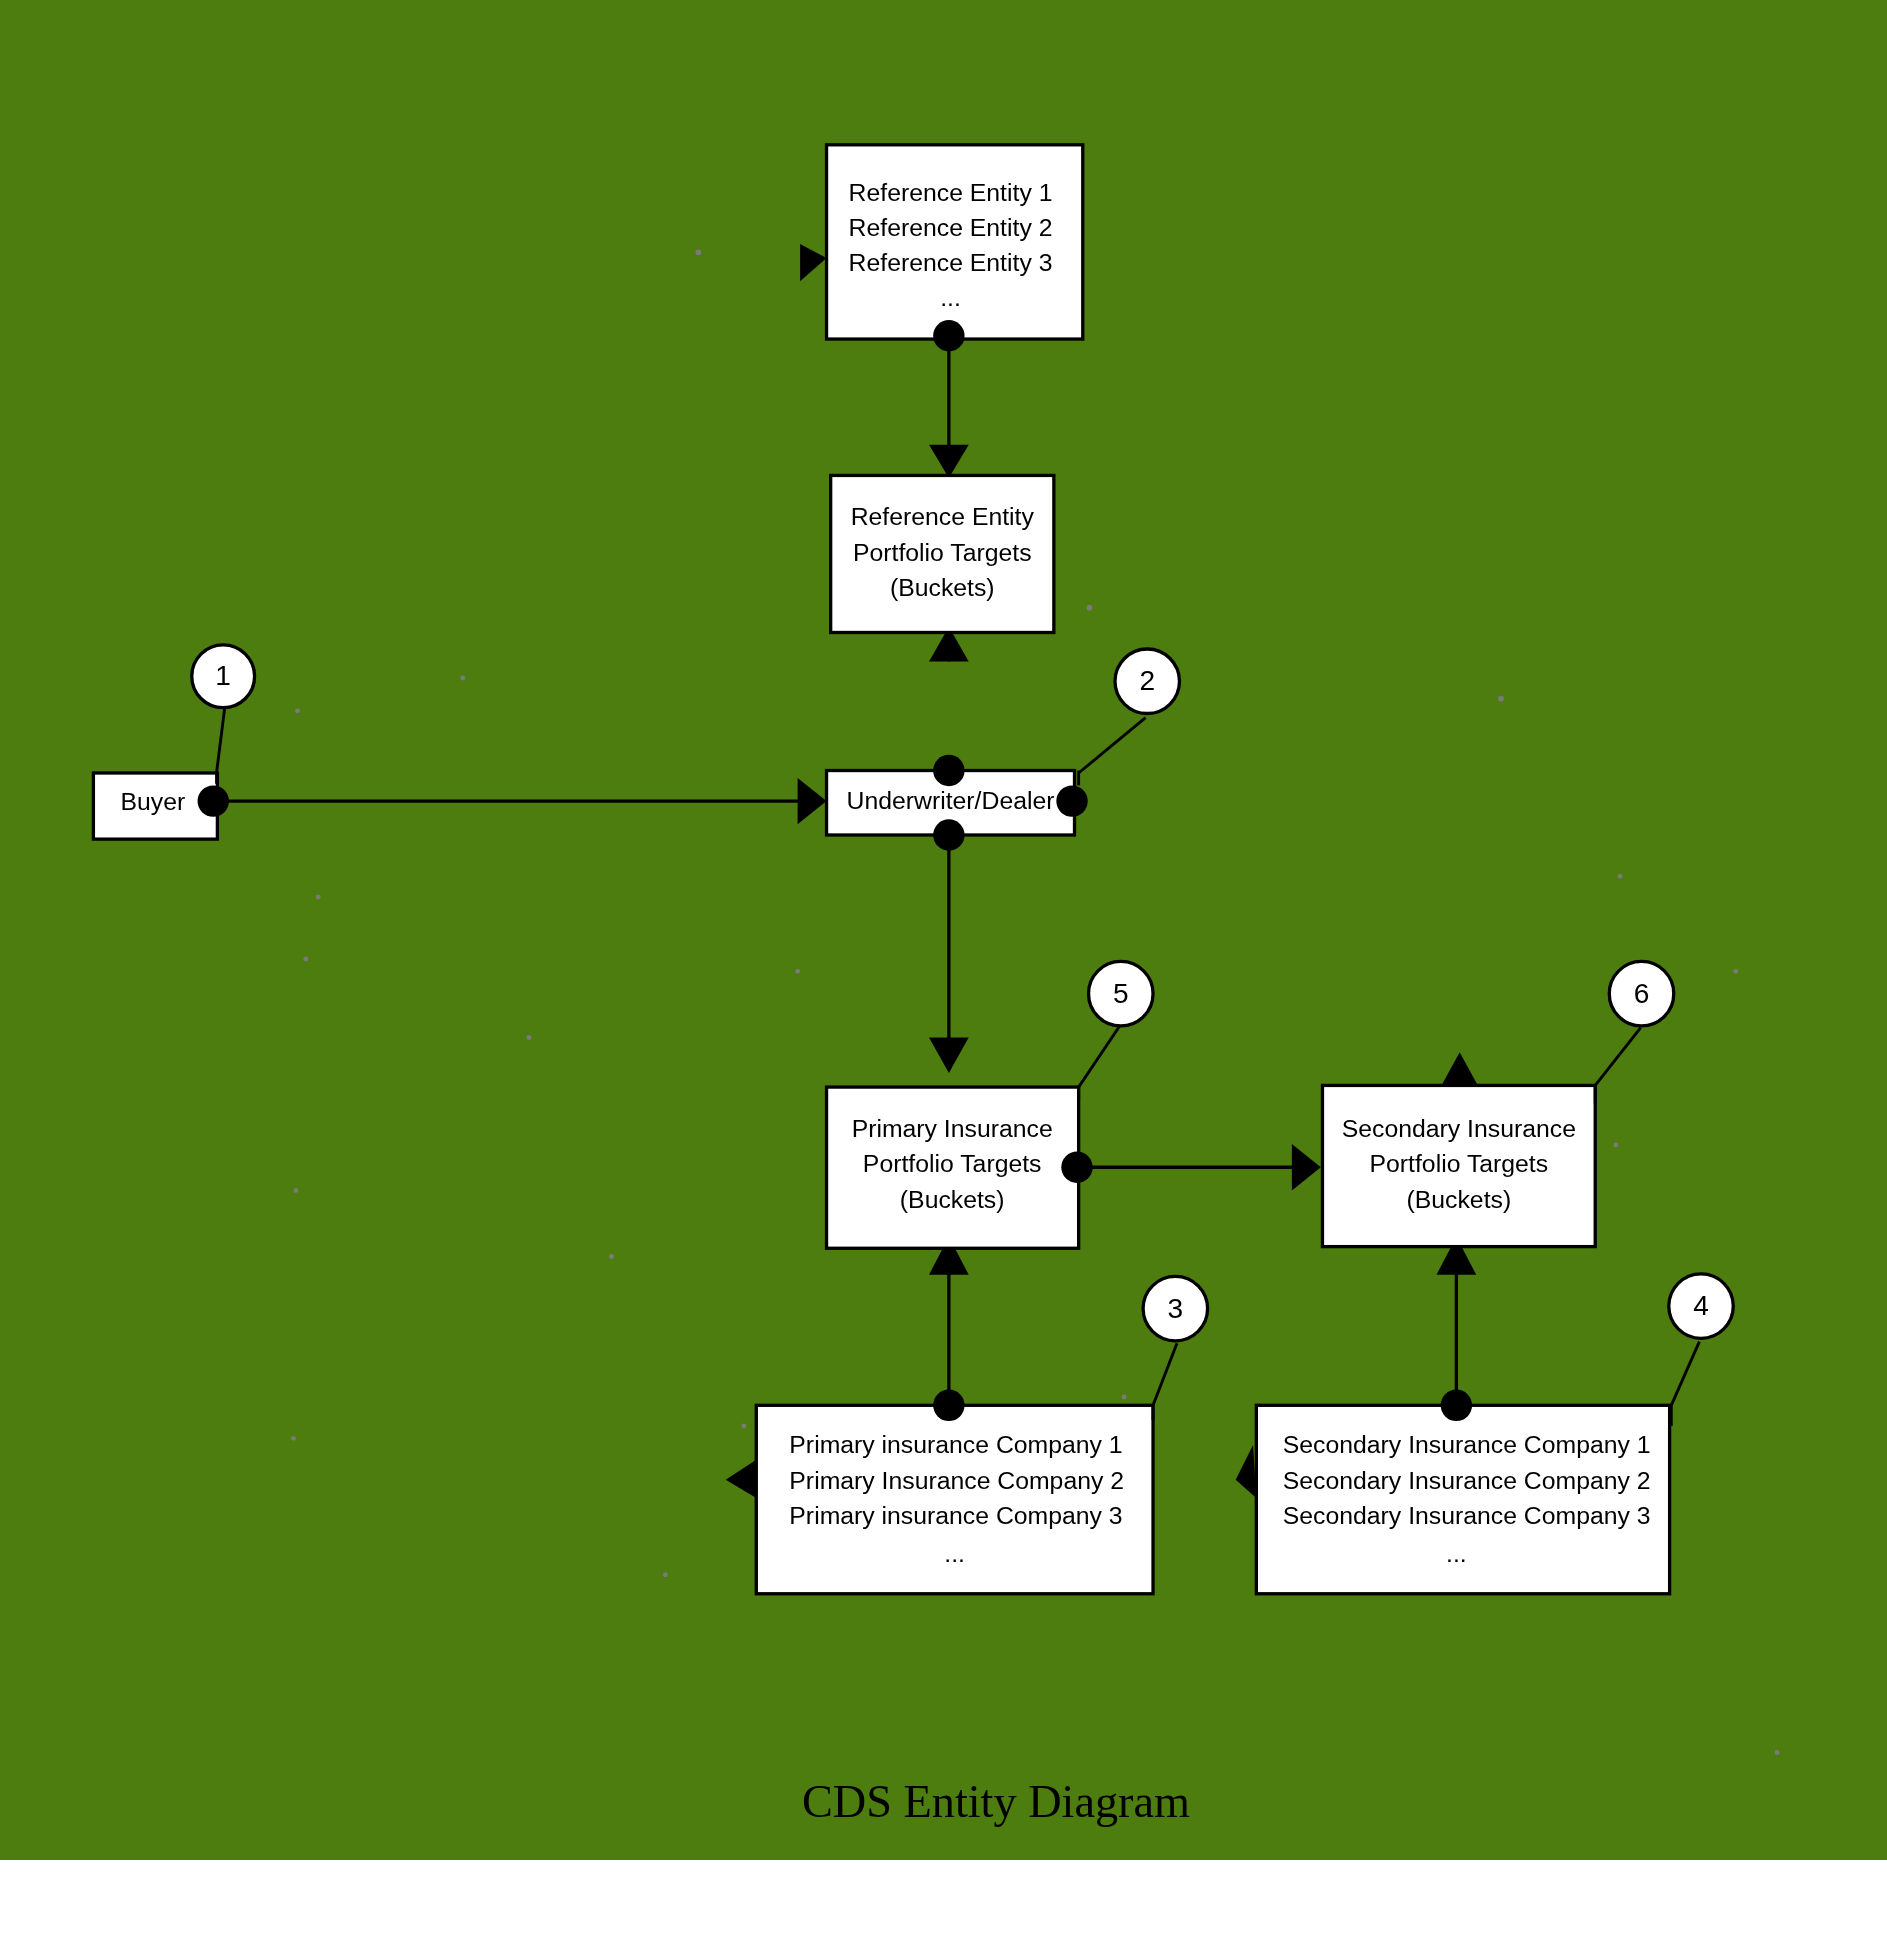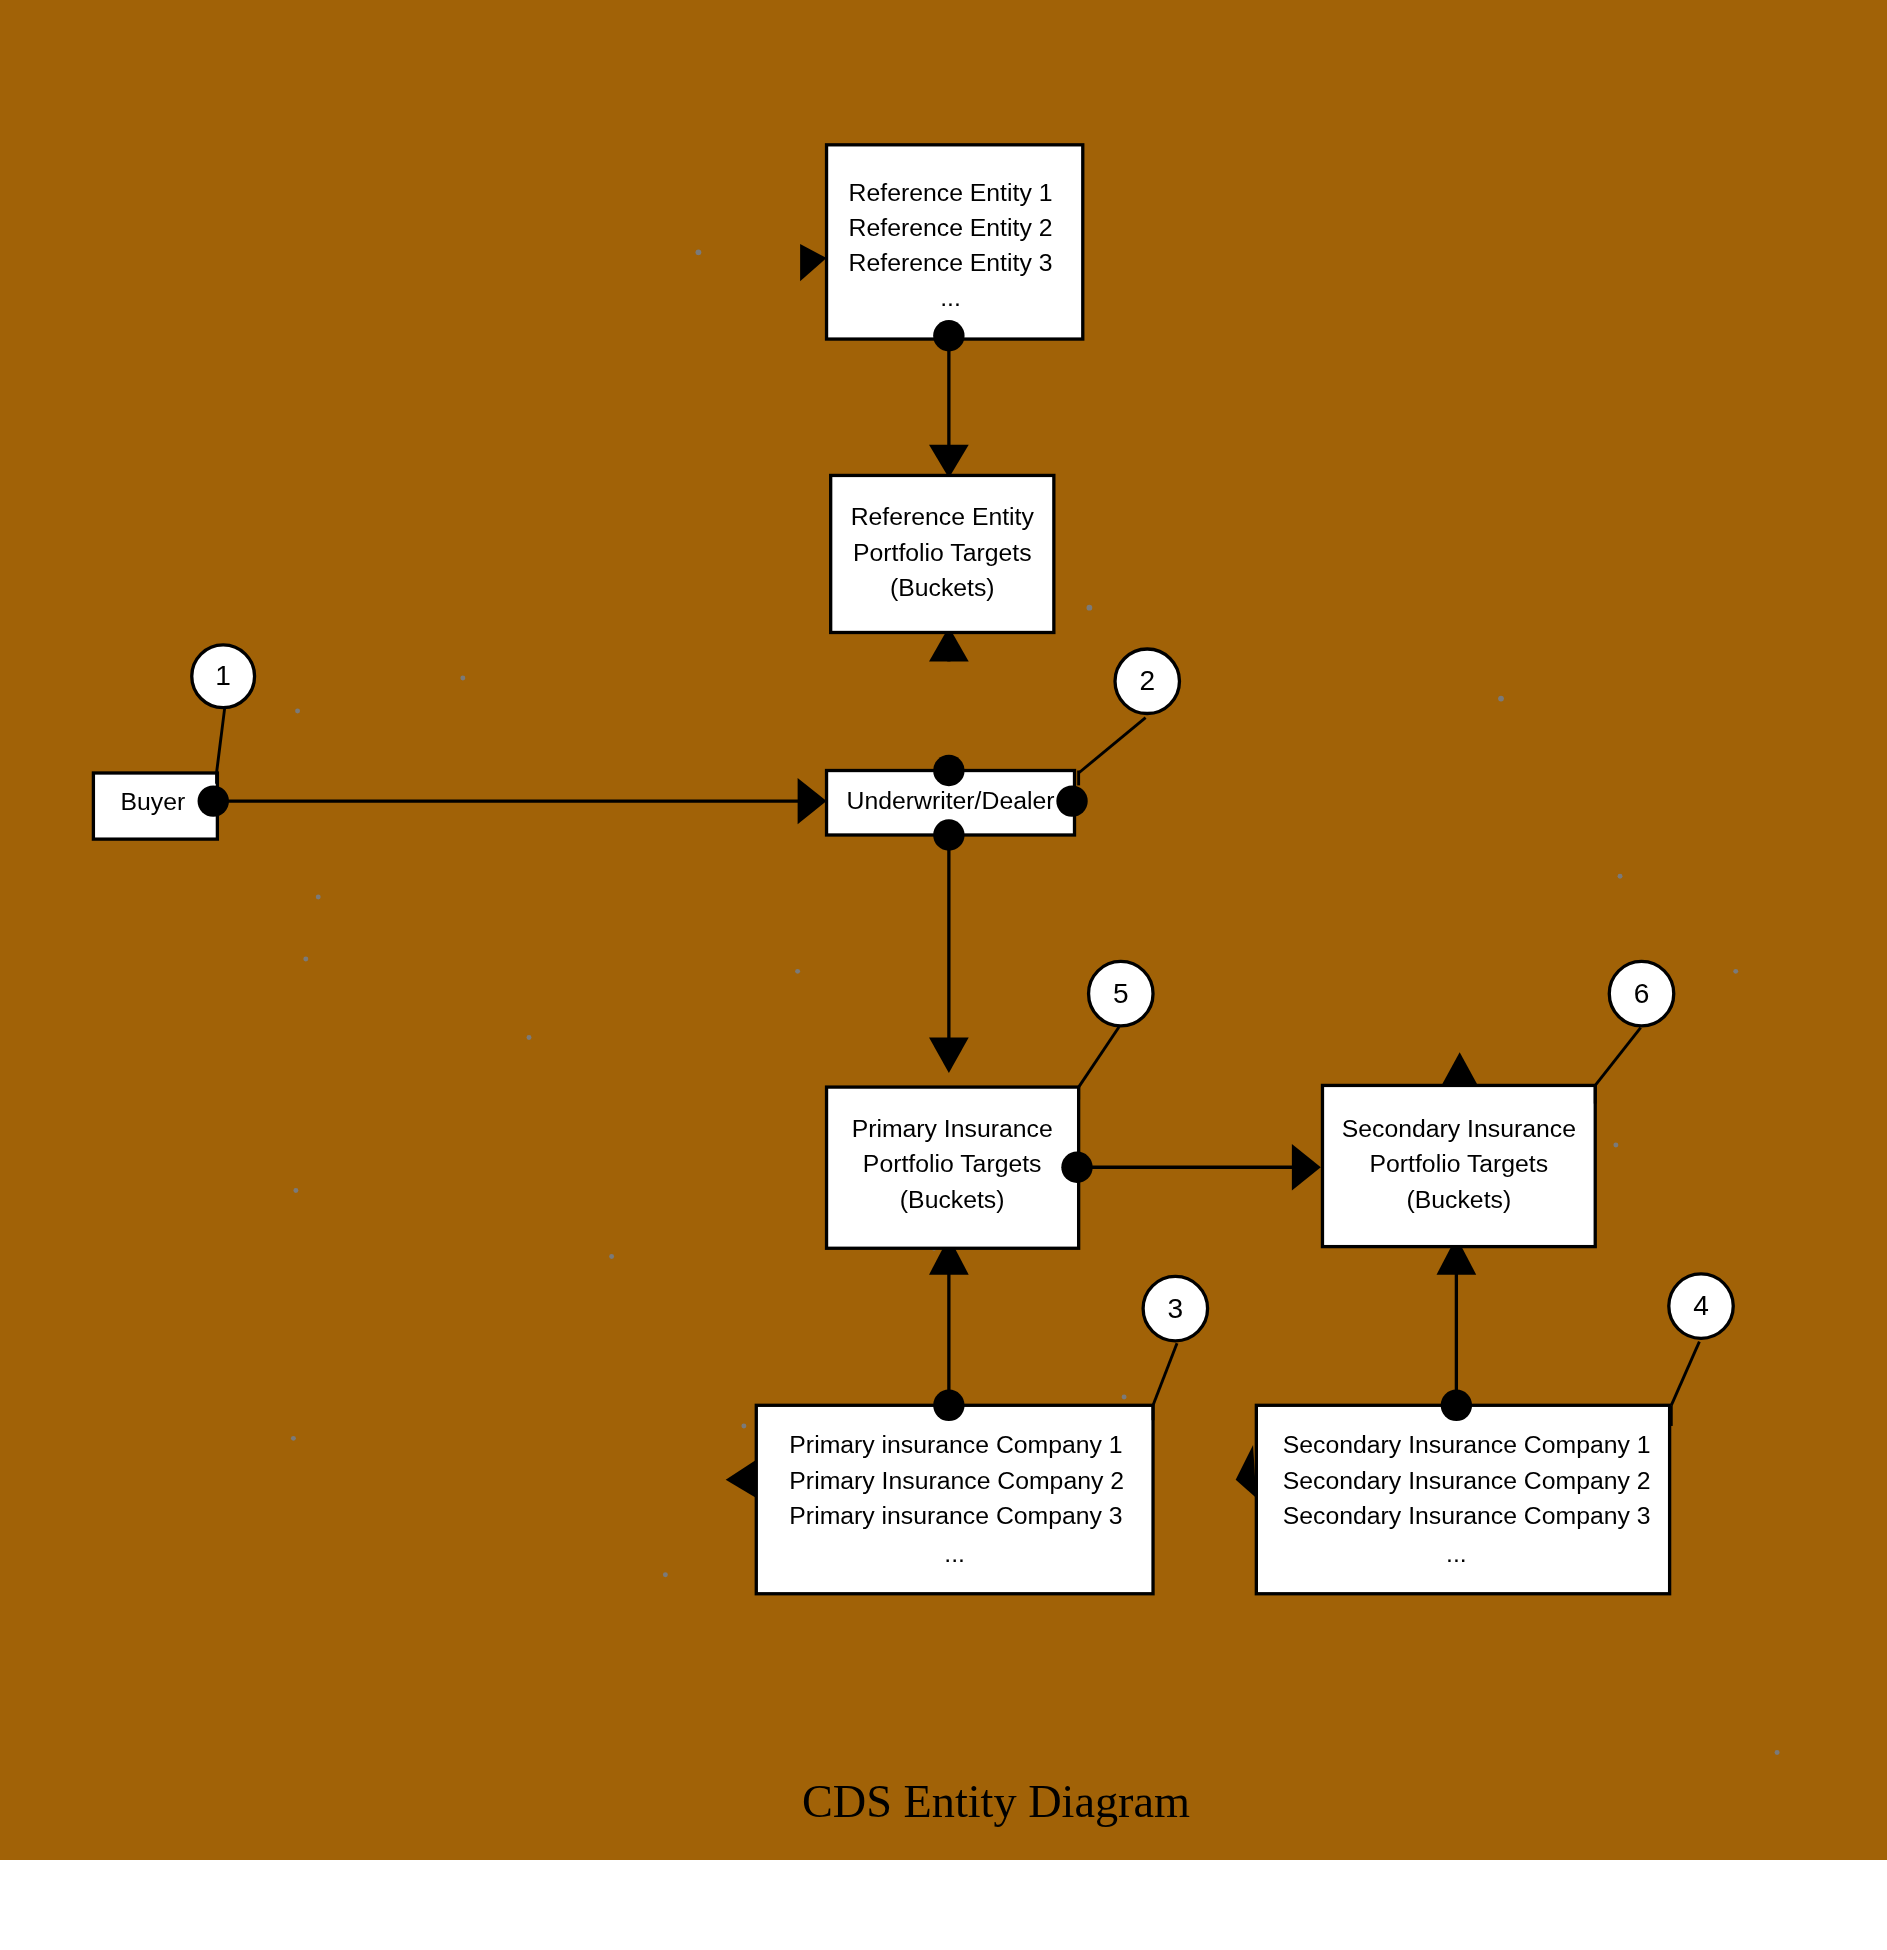--- a/index.html
+++ b/index.html
@@ -11,21 +11,21 @@
     width: 1887px;
     height: 1951px;
     font-family: "Liberation Sans", sans-serif;
     color: #000000;
     overflow: hidden;
   }
   #diagram-root {
     position: relative;
     width: 1887px;
     height: 1860px;
-    background: #a16207;
+    background: #4d7c0f;
     text-align: center;
   }
   svg#cds-svg {
     position: absolute;
     top: 0;
     left: 0;
     width: 1887px;
     height: 1951px;
     display: block;
   }

